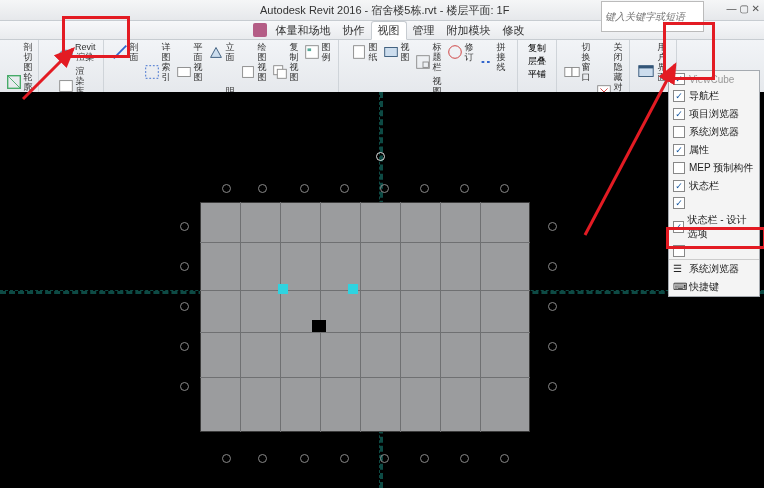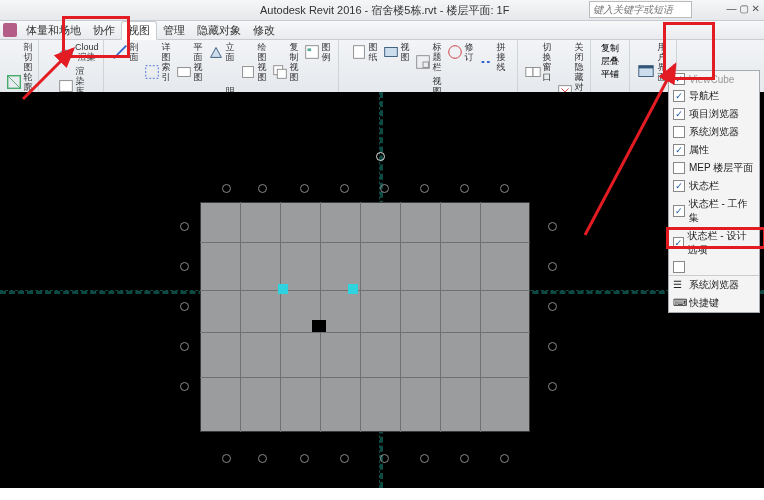--- a/index.html
+++ b/index.html
@@ -22,47 +22,48 @@
   }
   .app-title {
     position: absolute;
     top: 3px;
     left: 260px;
     color: #333;
     font-size: 11px;
   }
   .search-right {
     position: absolute;
-    right: 72px;
+    right: 60px;
     top: 1px;
     width: 95px;
     height: 15px;
     border: 1px solid #bbb;
     background: #fff;
     font-size: 10px;
     color: #888;
-    padding: 0 3px;
+    padding: 7px 3px;
     font-style: italic;
   }
   .win-ctrl {
     position: absolute;
     right: 4px;
     top: 3px;
     font-size: 10px;
     color: #555;
   }
   
   .tab-strip {
     height: 18px;
     background: linear-gradient(#f7f8fa, #e9ebee);
     border-bottom: 1px solid #c7ccd1;
     display: flex;
     align-items: center;
-    padding-left: 0;
+    padding-left: 16px;
     font-size: 11px;
+    justify-content: center;
   }
   .tab {
     padding: 1px 6px;
     color: #333;
     cursor: pointer;
     border-right: 0px solid transparent;
   }
   .tab.active {
     background: #fff;
     border: 1px solid #c7ccd1;
@@ -240,21 +241,21 @@
   <input class="search-right" placeholder="键入关键字或短语" style="">
   <span class="win-ctrl">— ▢ ✕</span>
 </div>
 
 <div class="tab-strip">
   <span class="home-icon"></span>
   <span class="tab">体量和场地</span>
   <span class="tab">协作</span>
   <span class="tab active">视图</span>
   <span class="tab">管理</span>
-  <span class="tab">隐藏对象</span>
+  <span class="tab">附加模块</span>
   <span class="tab">修改</span>
 </div>
 
 <div class="ribbon">
 
   <div class="panel" style="width:30px">
     <div class="panel-body">
       <div class="rbtn">
         <span class="ico">
             <svg viewBox="0 0 20 20">
@@ -270,21 +271,21 @@
   </div>
 
   <div class="panel" style="width:56px">
     <div class="panel-body">
       <div class="rbtn">
         <span class="ico">
             <svg viewBox="0 0 20 20">
               <ellipse cx="10" cy="12" rx="7" ry="4" fill="#9cd" stroke="#48a"></ellipse>
             </svg>
           </span>
-        <span class="lbl">Cloud
+        <span class="lbl">Revit
 渲染</span>
       </div>
       <div class="rbtn">
         <span class="ico">
             <svg viewBox="0 0 20 20">
               <rect x="3" y="4" width="14" height="12" fill="#fff" stroke="#888"></rect>
             </svg>
           </span>
         <span class="lbl">渲染
 库</span>
@@ -418,53 +419,53 @@
           <span class="ico">
             <svg viewBox="0 0 20 20">
               <circle cx="10" cy="10" r="6" fill="none" stroke="#357"></circle>
             </svg>
           </span>
           <span class="lbl">视图
 参照</span>
         </div>
     </div>
     <div class="panel-label">图纸组合</div>
-  </div>
-
-  <div class="panel" style="width:64px">
-    <div class="panel-body">
-      <div class="rbtn">
-          <span class="ico">
-            <svg viewBox="0 0 20 20">
-              <rect x="2" y="5" width="8" height="10" fill="#fff" stroke="#888"></rect>
-              <rect x="10" y="5" width="8" height="10" fill="#fff" stroke="#888"></rect>
-            </svg>
-          </span>
-          <span class="lbl">切换
-窗口</span>
-        </div>
-      <div class="rbtn">
-          <span class="ico">
-            <svg viewBox="0 0 20 20">
-              <rect x="3" y="3" width="14" height="14" fill="#fff" stroke="#888"></rect>
-              <path d="M6 6 L14 14 M14 6 L6 14" stroke="#c33"></path>
-            </svg>
-          </span>
-          <span class="lbl">关闭
-隐藏对象</span>
-        </div>
-    </div>
-    <div class="panel-label"></div>
   </div>
 
   <div class="panel" style="width:30px">
     <div class="panel-body" style="flex-direction:column;gap:0">
       <div style="font-size:9px;cursor:pointer">复制</div>
       <div style="font-size:9px;cursor:pointer">层叠</div>
       <div style="font-size:9px;cursor:pointer">平铺</div>
+    </div>
+    <div class="panel-label"></div>
+  </div>
+
+  <div class="panel" style="width:64px">
+    <div class="panel-body">
+      <div class="rbtn">
+          <span class="ico">
+            <svg viewBox="0 0 20 20">
+              <rect x="2" y="5" width="8" height="10" fill="#fff" stroke="#888"></rect>
+              <rect x="10" y="5" width="8" height="10" fill="#fff" stroke="#888"></rect>
+            </svg>
+          </span>
+          <span class="lbl">切换
+窗口</span>
+        </div>
+      <div class="rbtn">
+          <span class="ico">
+            <svg viewBox="0 0 20 20">
+              <rect x="3" y="3" width="14" height="14" fill="#fff" stroke="#888"></rect>
+              <path d="M6 6 L14 14 M14 6 L6 14" stroke="#c33"></path>
+            </svg>
+          </span>
+          <span class="lbl">关闭
+隐藏对象</span>
+        </div>
     </div>
     <div class="panel-label"></div>
   </div>
 
   <div class="panel userif" style="width:38px">
     <div class="panel-body">
       <div class="rbtn">
         <span class="ico">
             <svg viewBox="0 0 20 20">
               <rect x="2" y="3" width="16" height="12" fill="#cde" stroke="#357"></rect>
@@ -550,29 +551,28 @@
   <div class="item">
       <span class="chk"></span>
       <span>系统浏览器</span>
     </div>
   <div class="item">
       <span class="chk">✓</span>
       <span>属性</span>
     </div>
   <div class="item">
       <span class="chk"></span>
-      <span>MEP 楼层平面</span>
+      <span>MEP 预制构件</span>
     </div>
   <div class="item">
       <span class="chk">✓</span>
       <span>状态栏</span>
     </div>
   <div class="item">
       <span class="chk">✓</span>
-      <span>状态栏 - 工作集</span>
     </div>
   <div class="item">
       <span class="chk">✓</span>
       <span>状态栏 - 设计选项</span>
     </div>
   <div class="item">
       <span class="chk"></span>
     </div>
   <div style="border-top:1px solid #ccc"></div>
   <div class="item">

